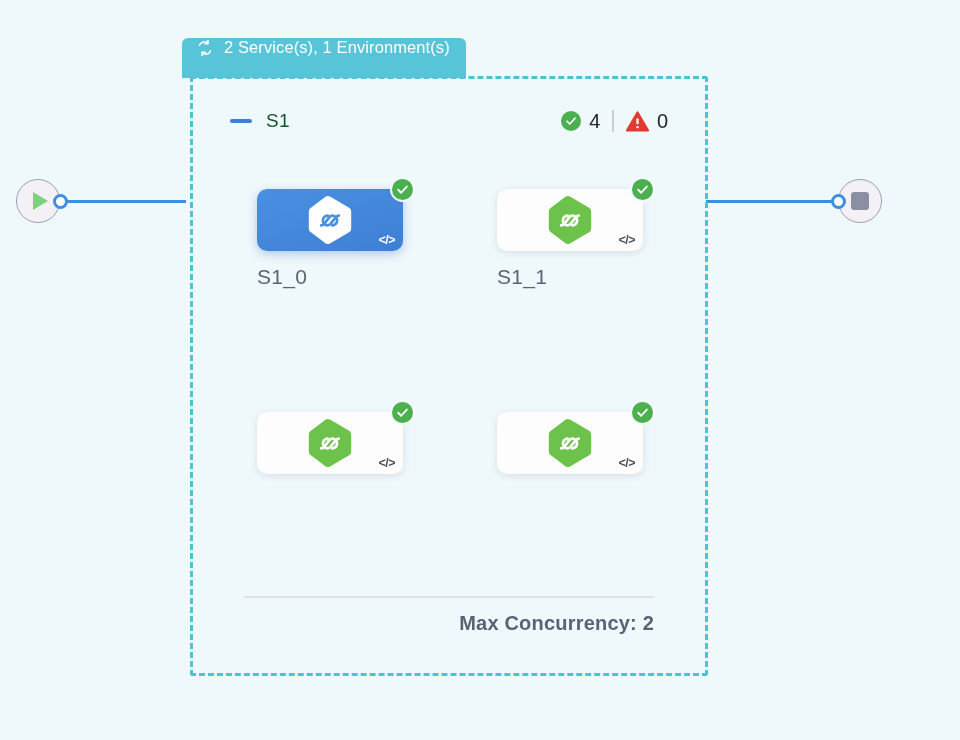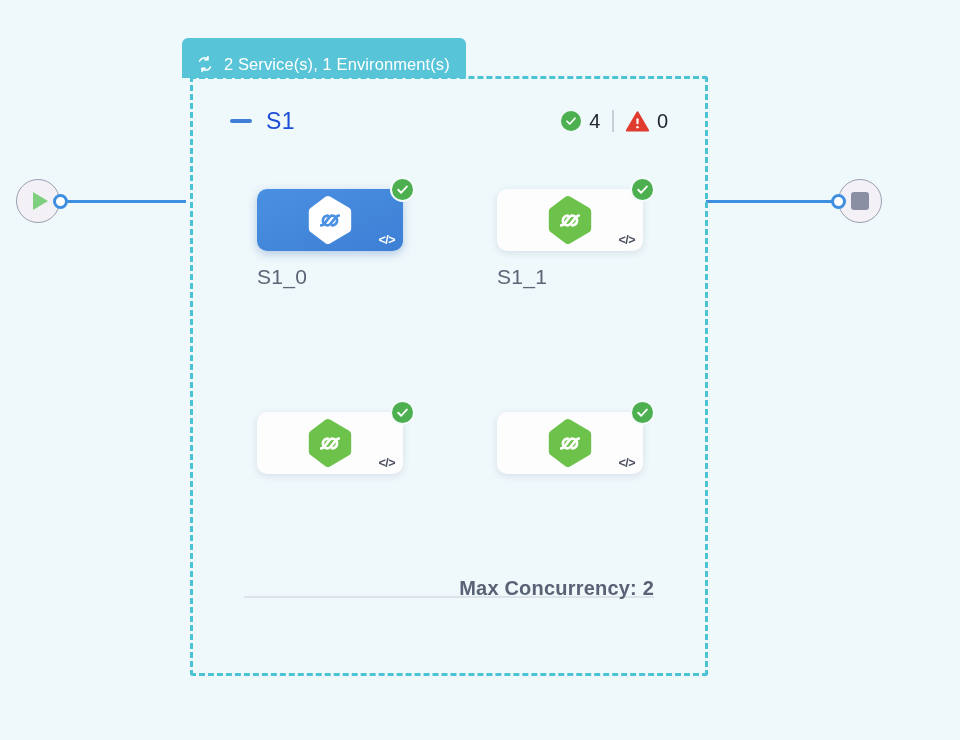--- a/index.html
+++ b/index.html
@@ -90,23 +90,23 @@
   }
 
   .group-banner {
     position: absolute;
     left: 182px;
     top: 38px;
     height: 40px;
     background: #58c4d8;
     border-radius: 6px 6px 0 0;
     display: flex;
-    align-items: flex-end;
+    align-items: flex-start;
     gap: 9px;
-    padding: 0 16px 4px 13px;
+    padding: 0 16px 16px 13px;
     color: #ffffff;
     font-size: 16.5px;
     z-index: 5;
     box-sizing: border-box;
   }
   .banner-label { white-space: nowrap; letter-spacing: .1px; }
 
   
   .subgroup-header {
     position: absolute;
@@ -120,22 +120,22 @@
   }
   .collapse-icon {
     width: 22px;
     height: 4px;
     border-radius: 2px;
     background: #3f7fd6;
     margin-right: 14px;
     flex: none;
   }
   .subgroup-title {
-    font-size: 23px;
-    color: #1d4ed8;
+    font-size: 19px;
+    color: #14532d;
     letter-spacing: .3px;
   }
   .status-cluster {
     margin-left: auto;
     display: flex;
     align-items: center;
     gap: 9px;
   }
   .status-item {
     display: flex;
@@ -235,21 +235,21 @@
     left: 244px;
     top: 596px;
     width: 410px;
     height: 1.5px;
     background: #dfe3e9;
     z-index: 4;
   }
   .concurrency {
     position: absolute;
     left: 244px;
-    top: 577px;
+    top: 612px;
     width: 410px;
     text-align: right;
     font-size: 20px;
     font-weight: 700;
     color: #5a6275;
     letter-spacing: .2px;
     z-index: 4;
   }
 </style>
 </head>

